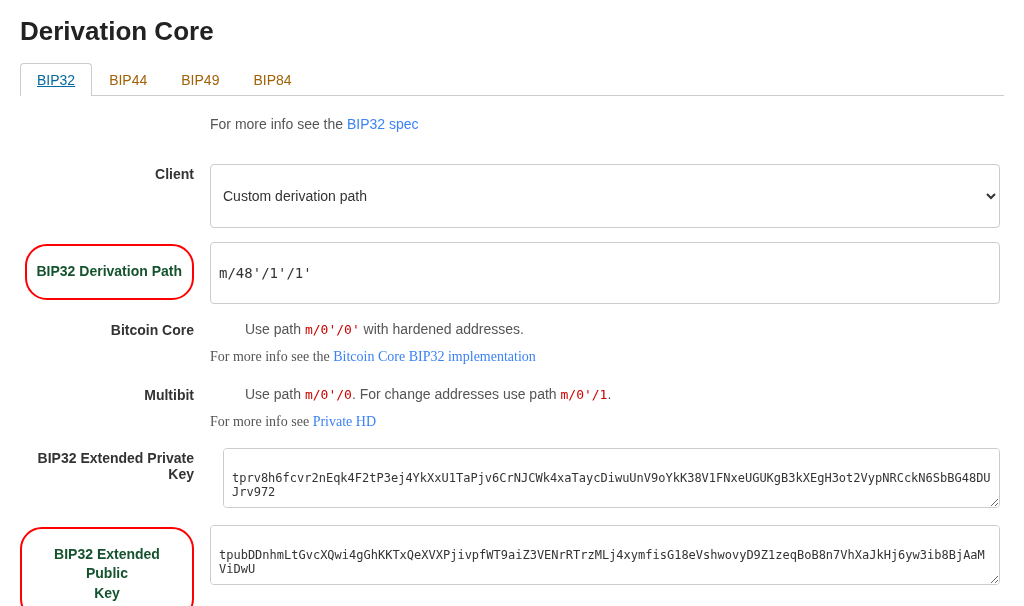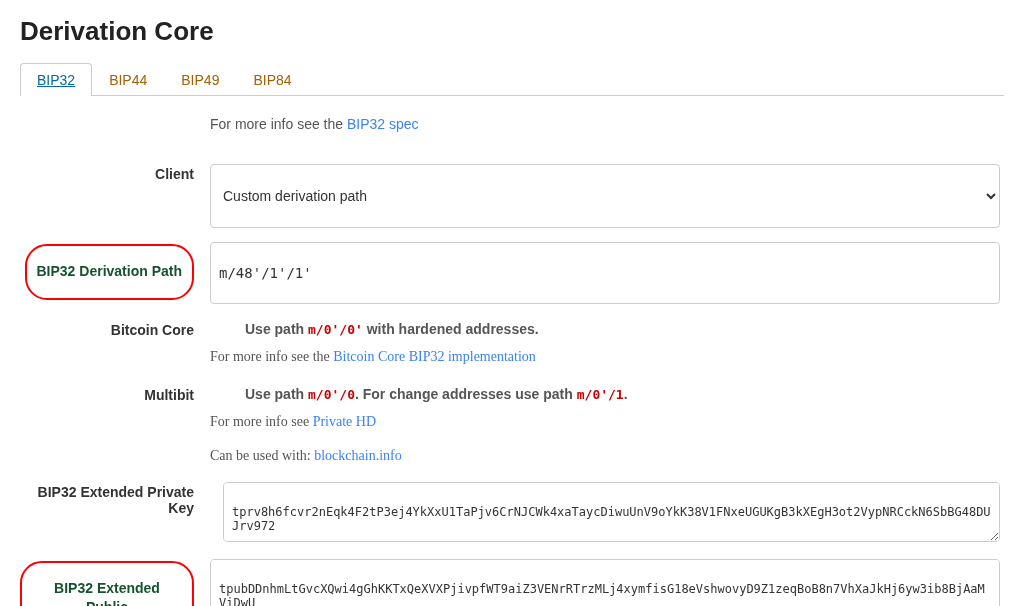--- a/index.html
+++ b/index.html
@@ -116,21 +116,20 @@
       padding-right: 16px;
       font-weight: bold;
       color: #333;
       padding-top: 2px;
     }
     .section-content {
       flex: 1;
       font-size: 14px;
       color: #555;
       line-height: 1.6;
-      font-weight: bold;
     }
     .section-extra {
       display: flex;
       margin-bottom: 18px;
       font-family: Liberation Serif, serif;
     }
     .section-extra-indent {
       width: 190px;
       min-width: 190px;
     }
@@ -209,26 +208,20 @@
       <span>Use path </span><span class="mono">m/0'/0</span><span>. For change addresses use path </span><span class="mono">m/0'/1</span><span>.</span>
     </div>
   </div>
   <div class="section-extra">
     <div class="section-extra-indent"></div>
     <div class="section-extra-content">
       <span>For more info see </span><a class="info-link">Private HD</a>
     </div>
   </div>
 
-  <div class="section-extra">
-    <div class="section-extra-indent"></div>
-    <div class="section-extra-content">
-      <span>Can be used with: </span><a class="info-link">blockchain.info</a>
-    </div>
-  </div>
 
   <div class="info-row" style="margin-top:8px;gap:13px;">
     <div class="label-col" style="white-space:pre-line; font-weight:bold;">BIP32 Extended Private
 Key</div>
     <div class="value-col">
       <textarea style="font-size: 12px;">tprv8h6fcvr2nEqk4F2tP3ej4YkXxU1TaPjv6CrNJCWk4xaTaycDiwuUnV9oYkK38V1FNxeUGUKgB3kXEgH3ot2VypNRCckN6SbBG48DUJrv972</textarea>
     </div>
   </div>
 
   <div class="info-row" style="margin-top:8px;">

